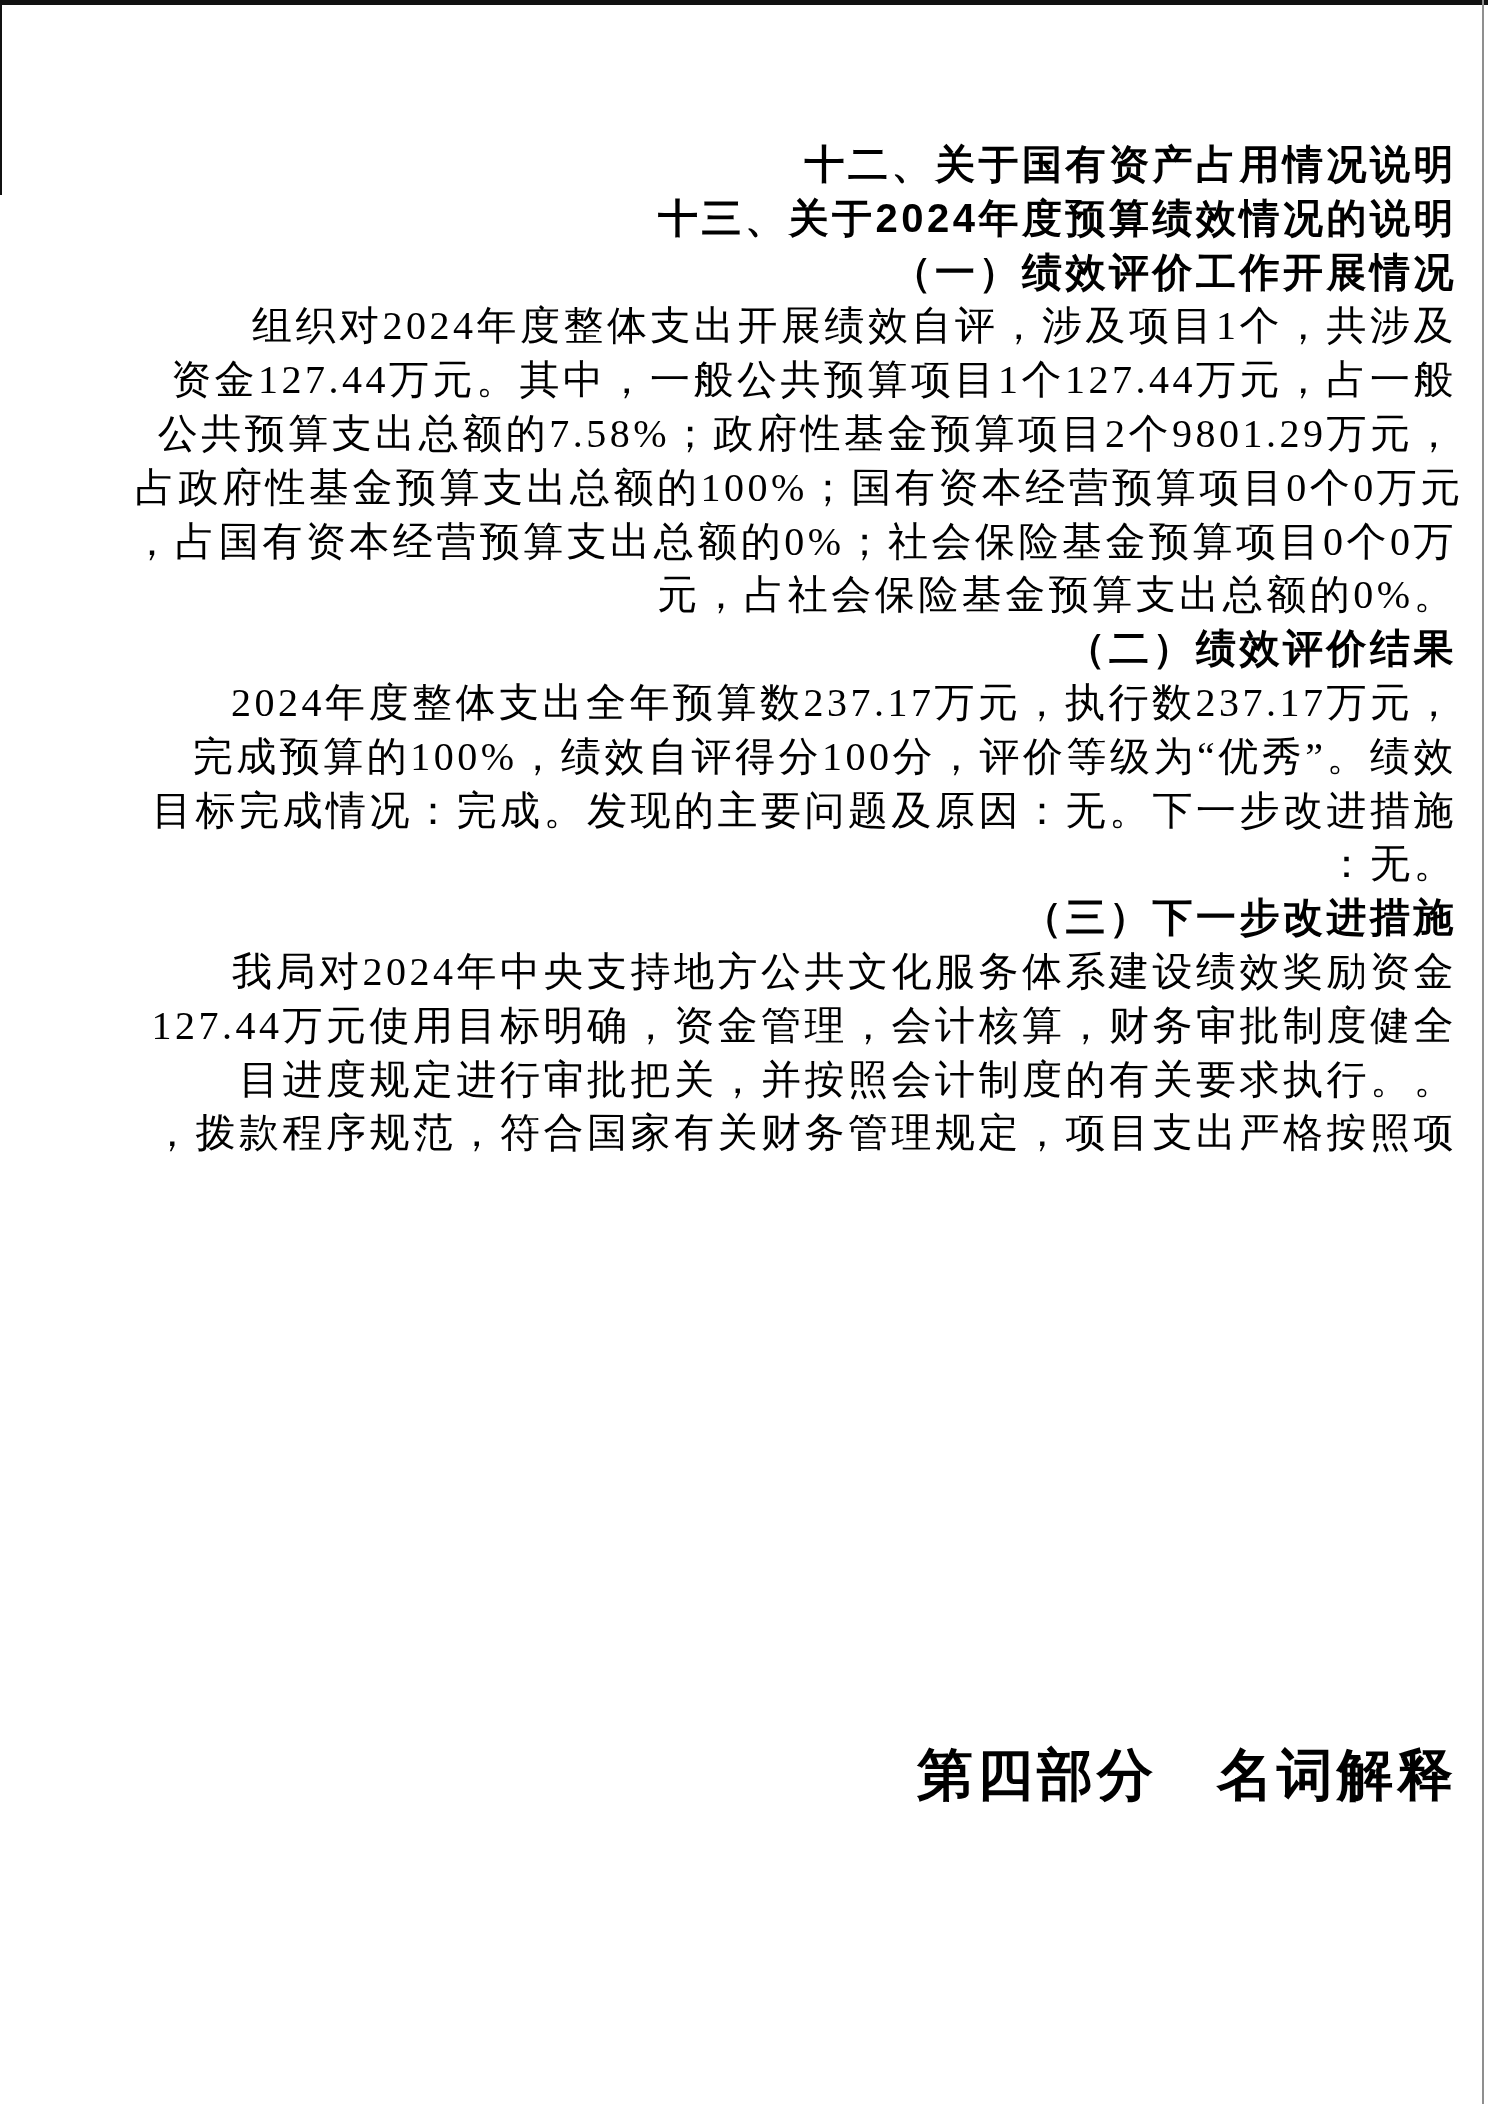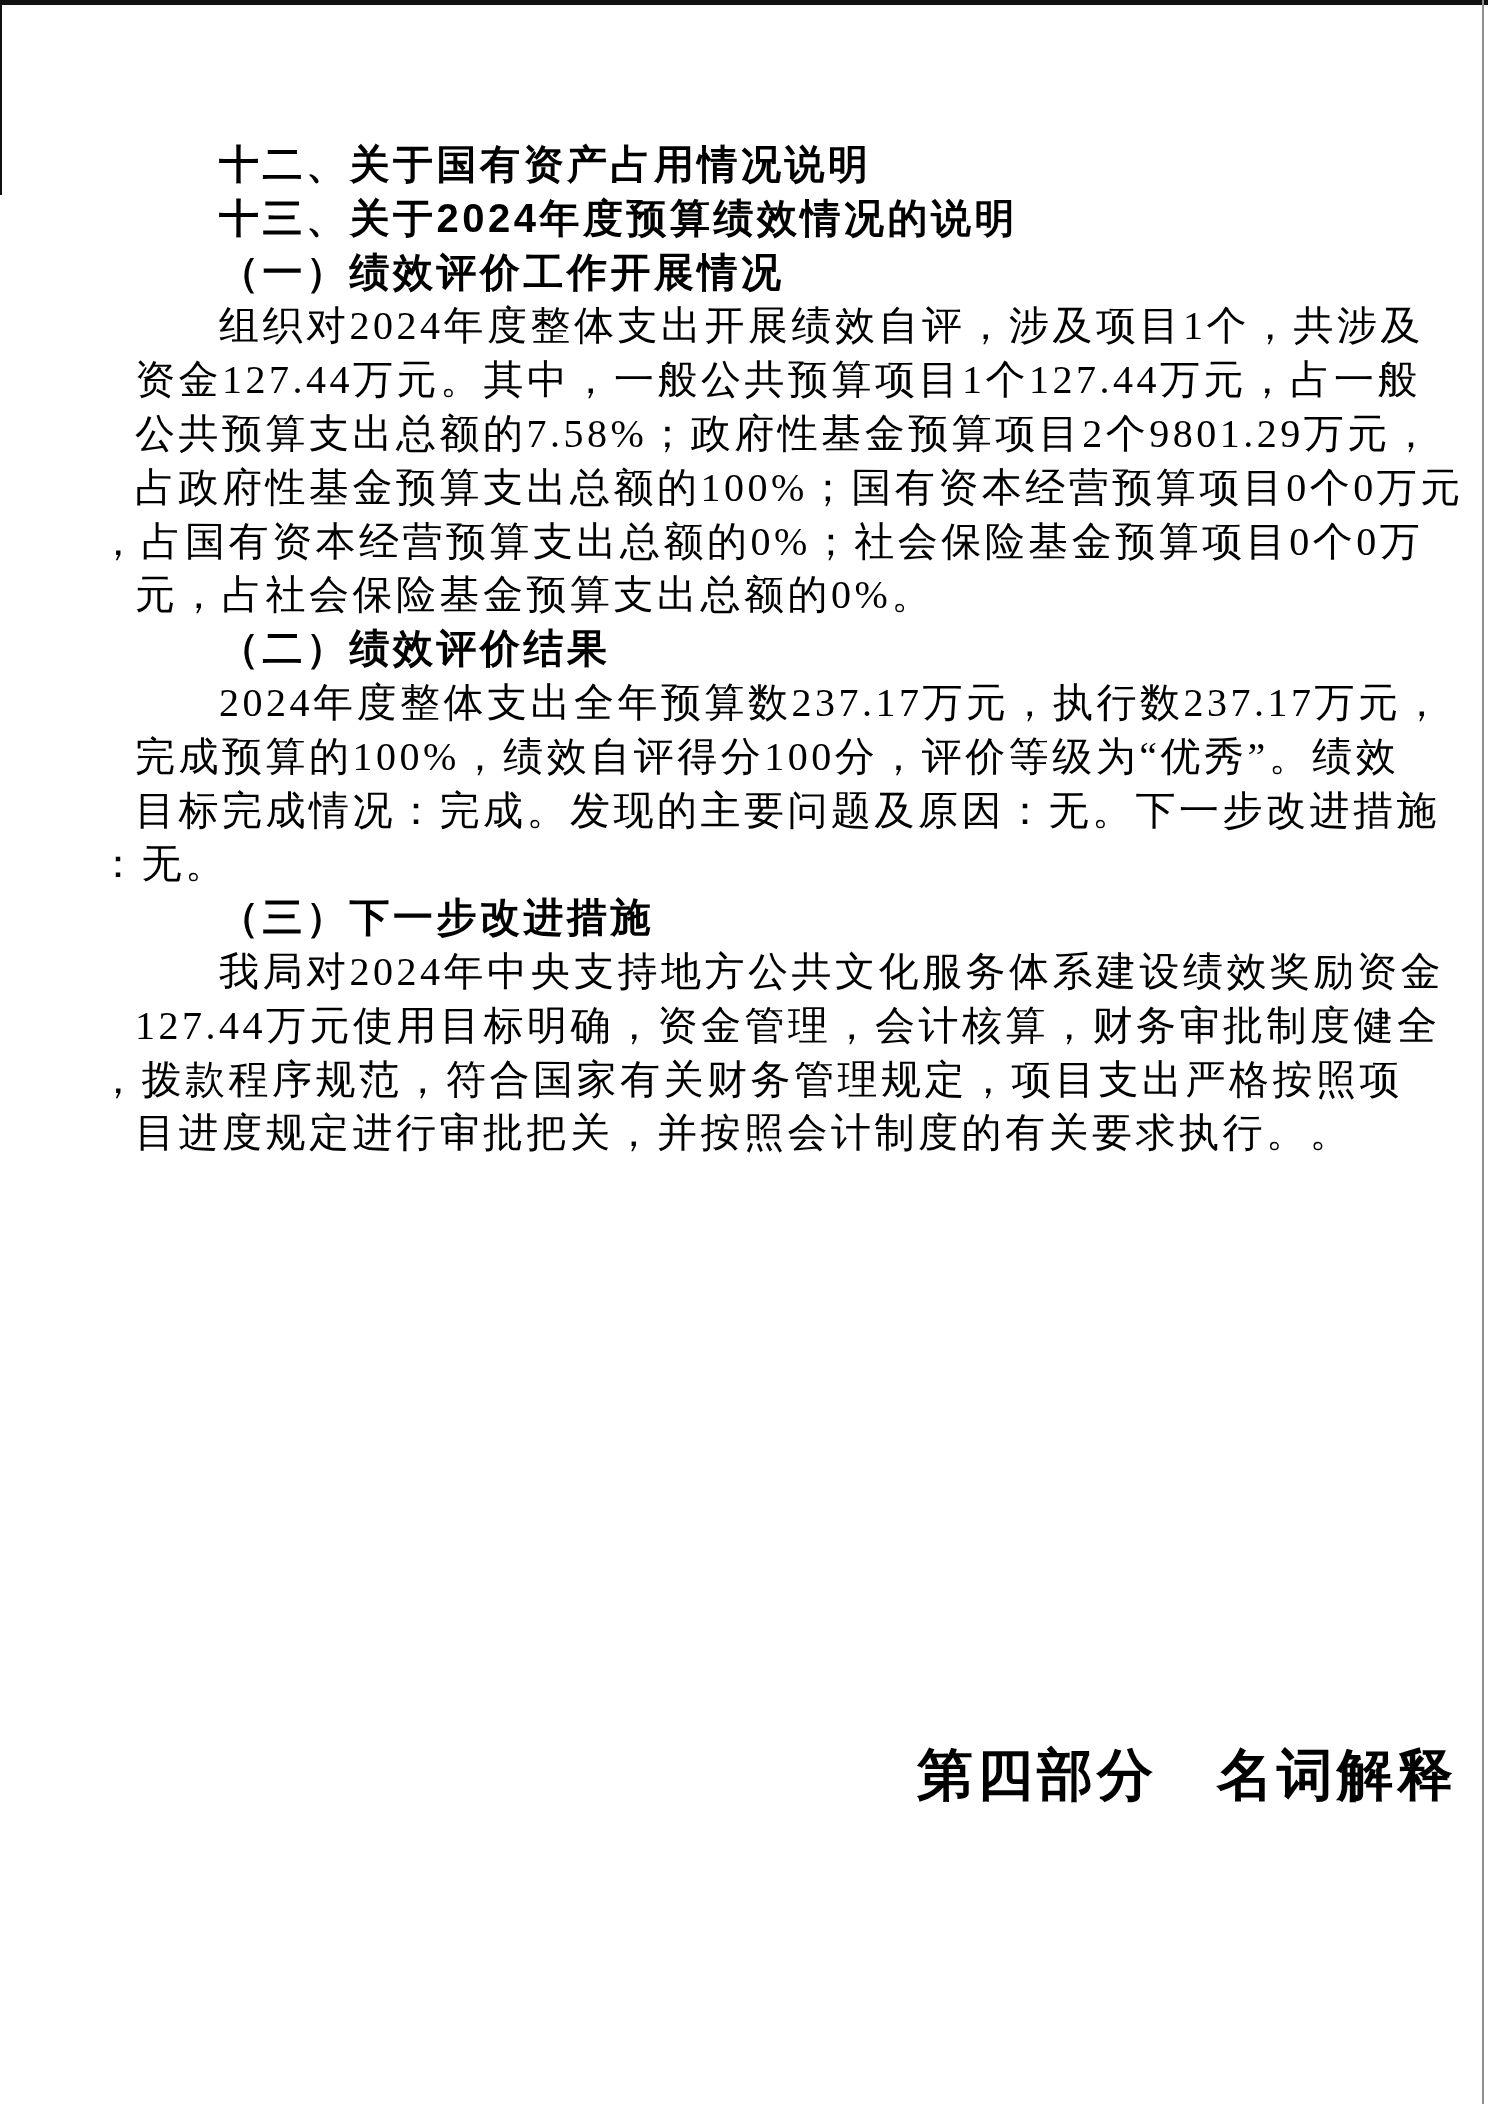--- a/index.html
+++ b/index.html
@@ -34,21 +34,21 @@
     font-size: 40px;
     line-height: 53.8px;
     letter-spacing: 3.5px;
     text-align: left;
   }
   .block { margin: 0; }
   .block.heading .line {
     font-weight: bold;
     font-family: "Liberation Sans", "DejaVu Sans", sans-serif;
   }
-  .line { white-space: nowrap; }
+  .line { white-space: nowrap; text-align: right; }
   .line.first { padding-left: 84px; }   
   .line.hang  { margin-left: -37px; }   
   .part-title {
     position: absolute;
     left: 135px; top: 1738px;
     width: 1322px;
     margin: 0;
     text-align: right;
     font-size: 56px;
     font-weight: bold;
@@ -90,18 +90,18 @@
       <div class="line">完成预算的100%，绩效自评得分100分，评价等级为“优秀”。绩效</div>
       <div class="line">目标完成情况：完成。发现的主要问题及原因：无。下一步改进措施</div>
       <div class="line hang">：无。</div>
     </div>
     <div class="block heading">
       <div class="line first">（三）下一步改进措施</div>
     </div>
     <div class="block body">
       <div class="line first">我局对2024年中央支持地方公共文化服务体系建设绩效奖励资金</div>
       <div class="line">127.44万元使用目标明确，资金管理，会计核算，财务审批制度健全</div>
+      <div class="line">目进度规定进行审批把关，并按照会计制度的有关要求执行。。</div>
       <div class="line hang">，拨款程序规范，符合国家有关财务管理规定，项目支出严格按照项</div>
-      <div class="line">目进度规定进行审批把关，并按照会计制度的有关要求执行。。</div>
     </div>
   </div>
 
 <h1 class="part-title">第四部分　名词解释</h1>
 
 </body></html>

